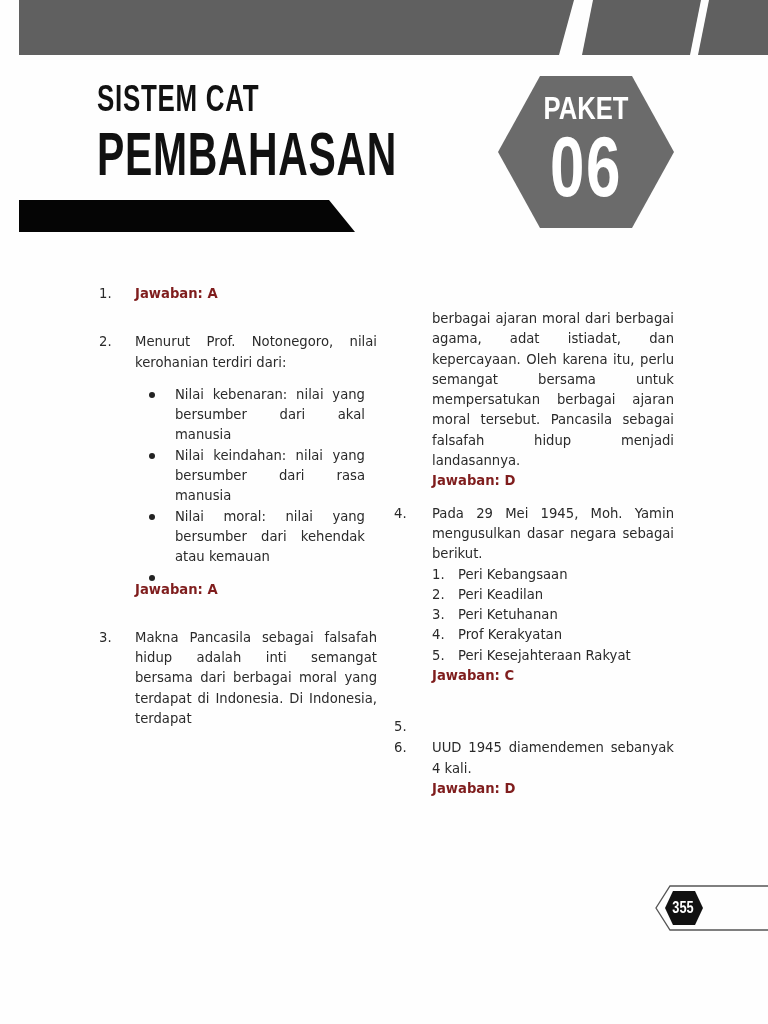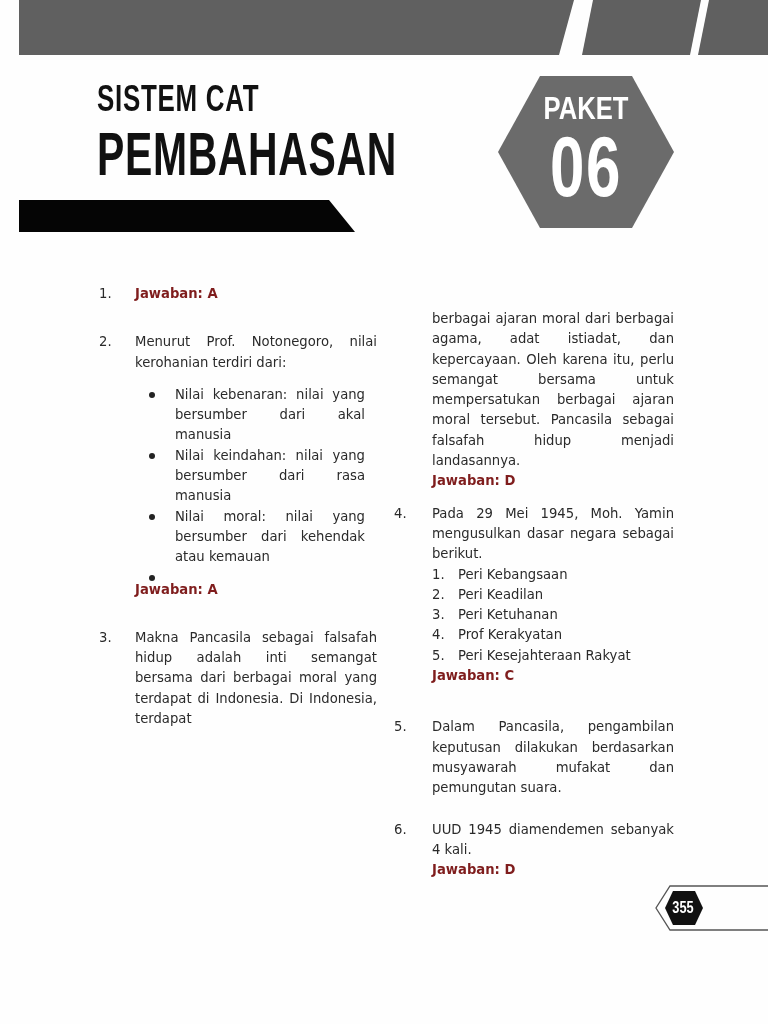--- a/index.html
+++ b/index.html
@@ -111,21 +111,20 @@
       <li><span class="n">4.</span><span>Prof Kerakyatan</span></li>
       <li><span class="n">5.</span><span>Peri Kesejahteraan Rakyat</span></li>
     </ul>
     <div class="answer">Jawaban: C</div>
   </div>
 
   <div style="height:31px"></div>
 
   <div class="item" style="padding-left:38px">
     <span class="num" style="left:0">5.</span>
-    <div>Dalam Pancasila, pengambilan keputusan dilakukan berdasarkan musyawarah mufakat dan pemungutan suara.</div>
   </div>
 
   <div style="height:21px"></div>
 
   <div class="item" style="padding-left:38px">
     <span class="num" style="left:0">6.</span>
     <div>UUD 1945 diamendemen sebanyak 4 kali.</div>
     <div class="answer">Jawaban: D</div>
   </div>
 </div>

